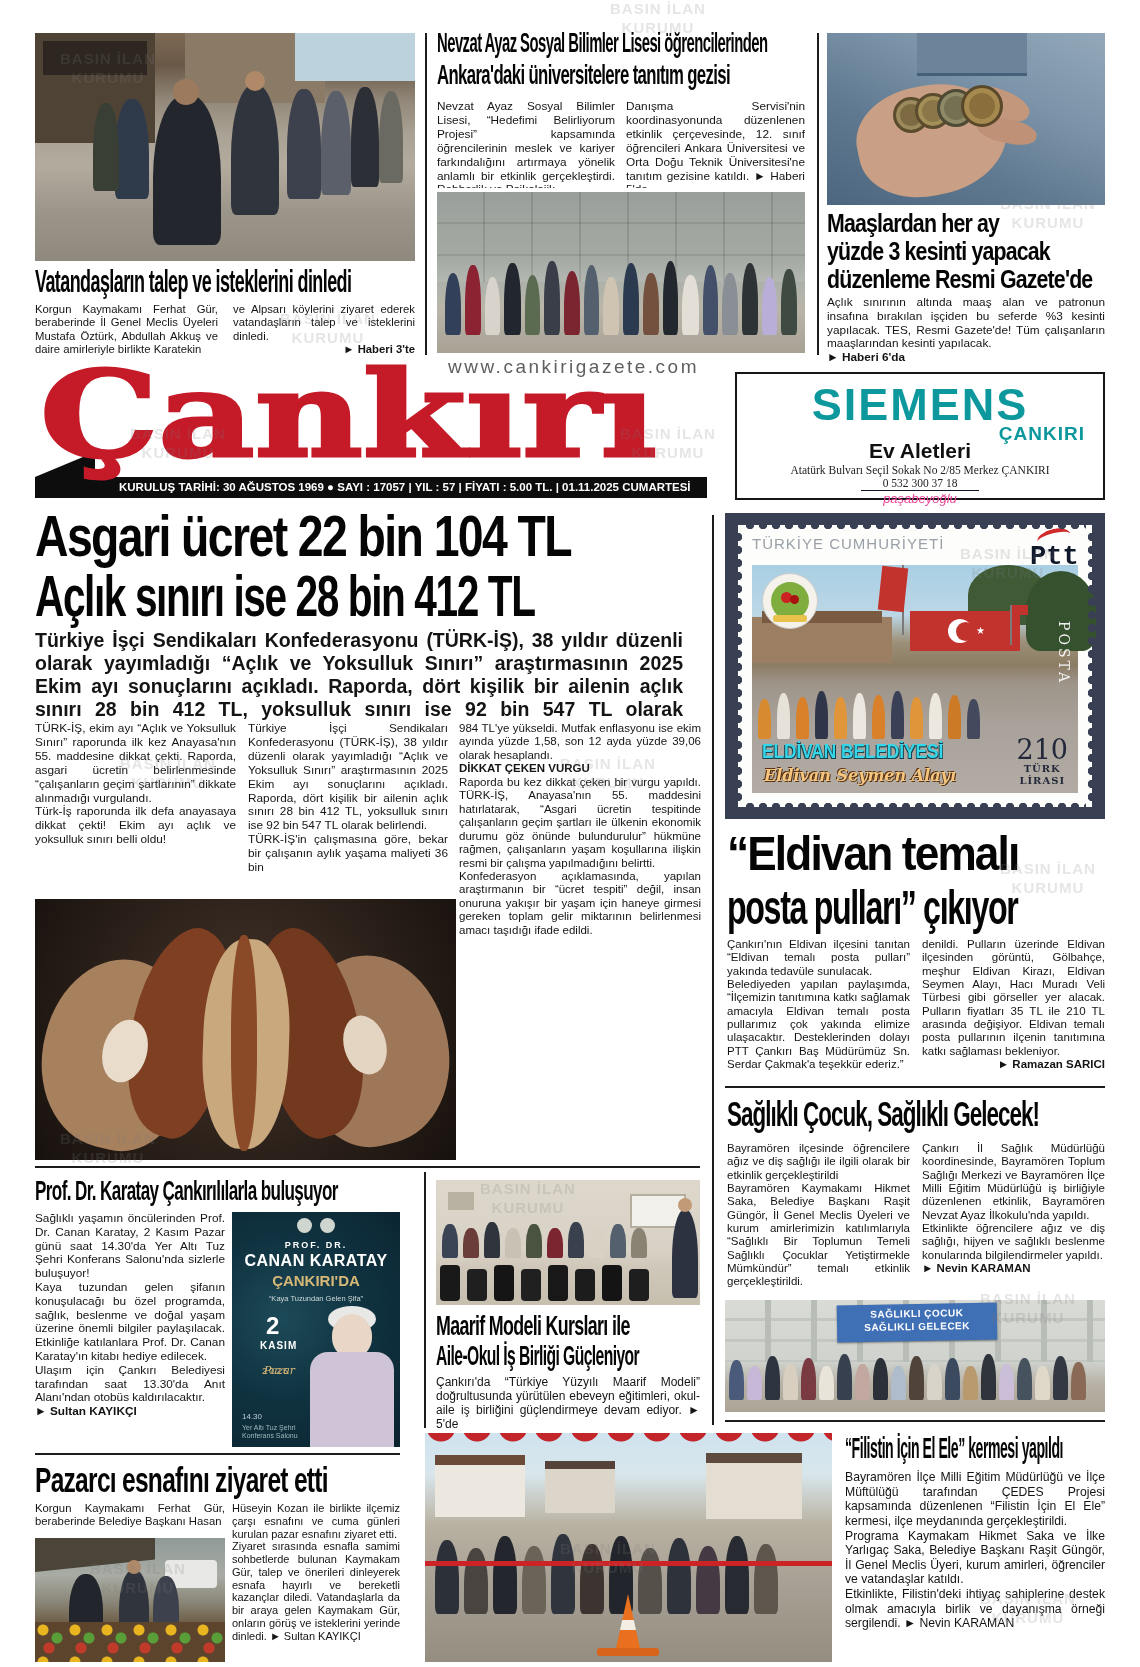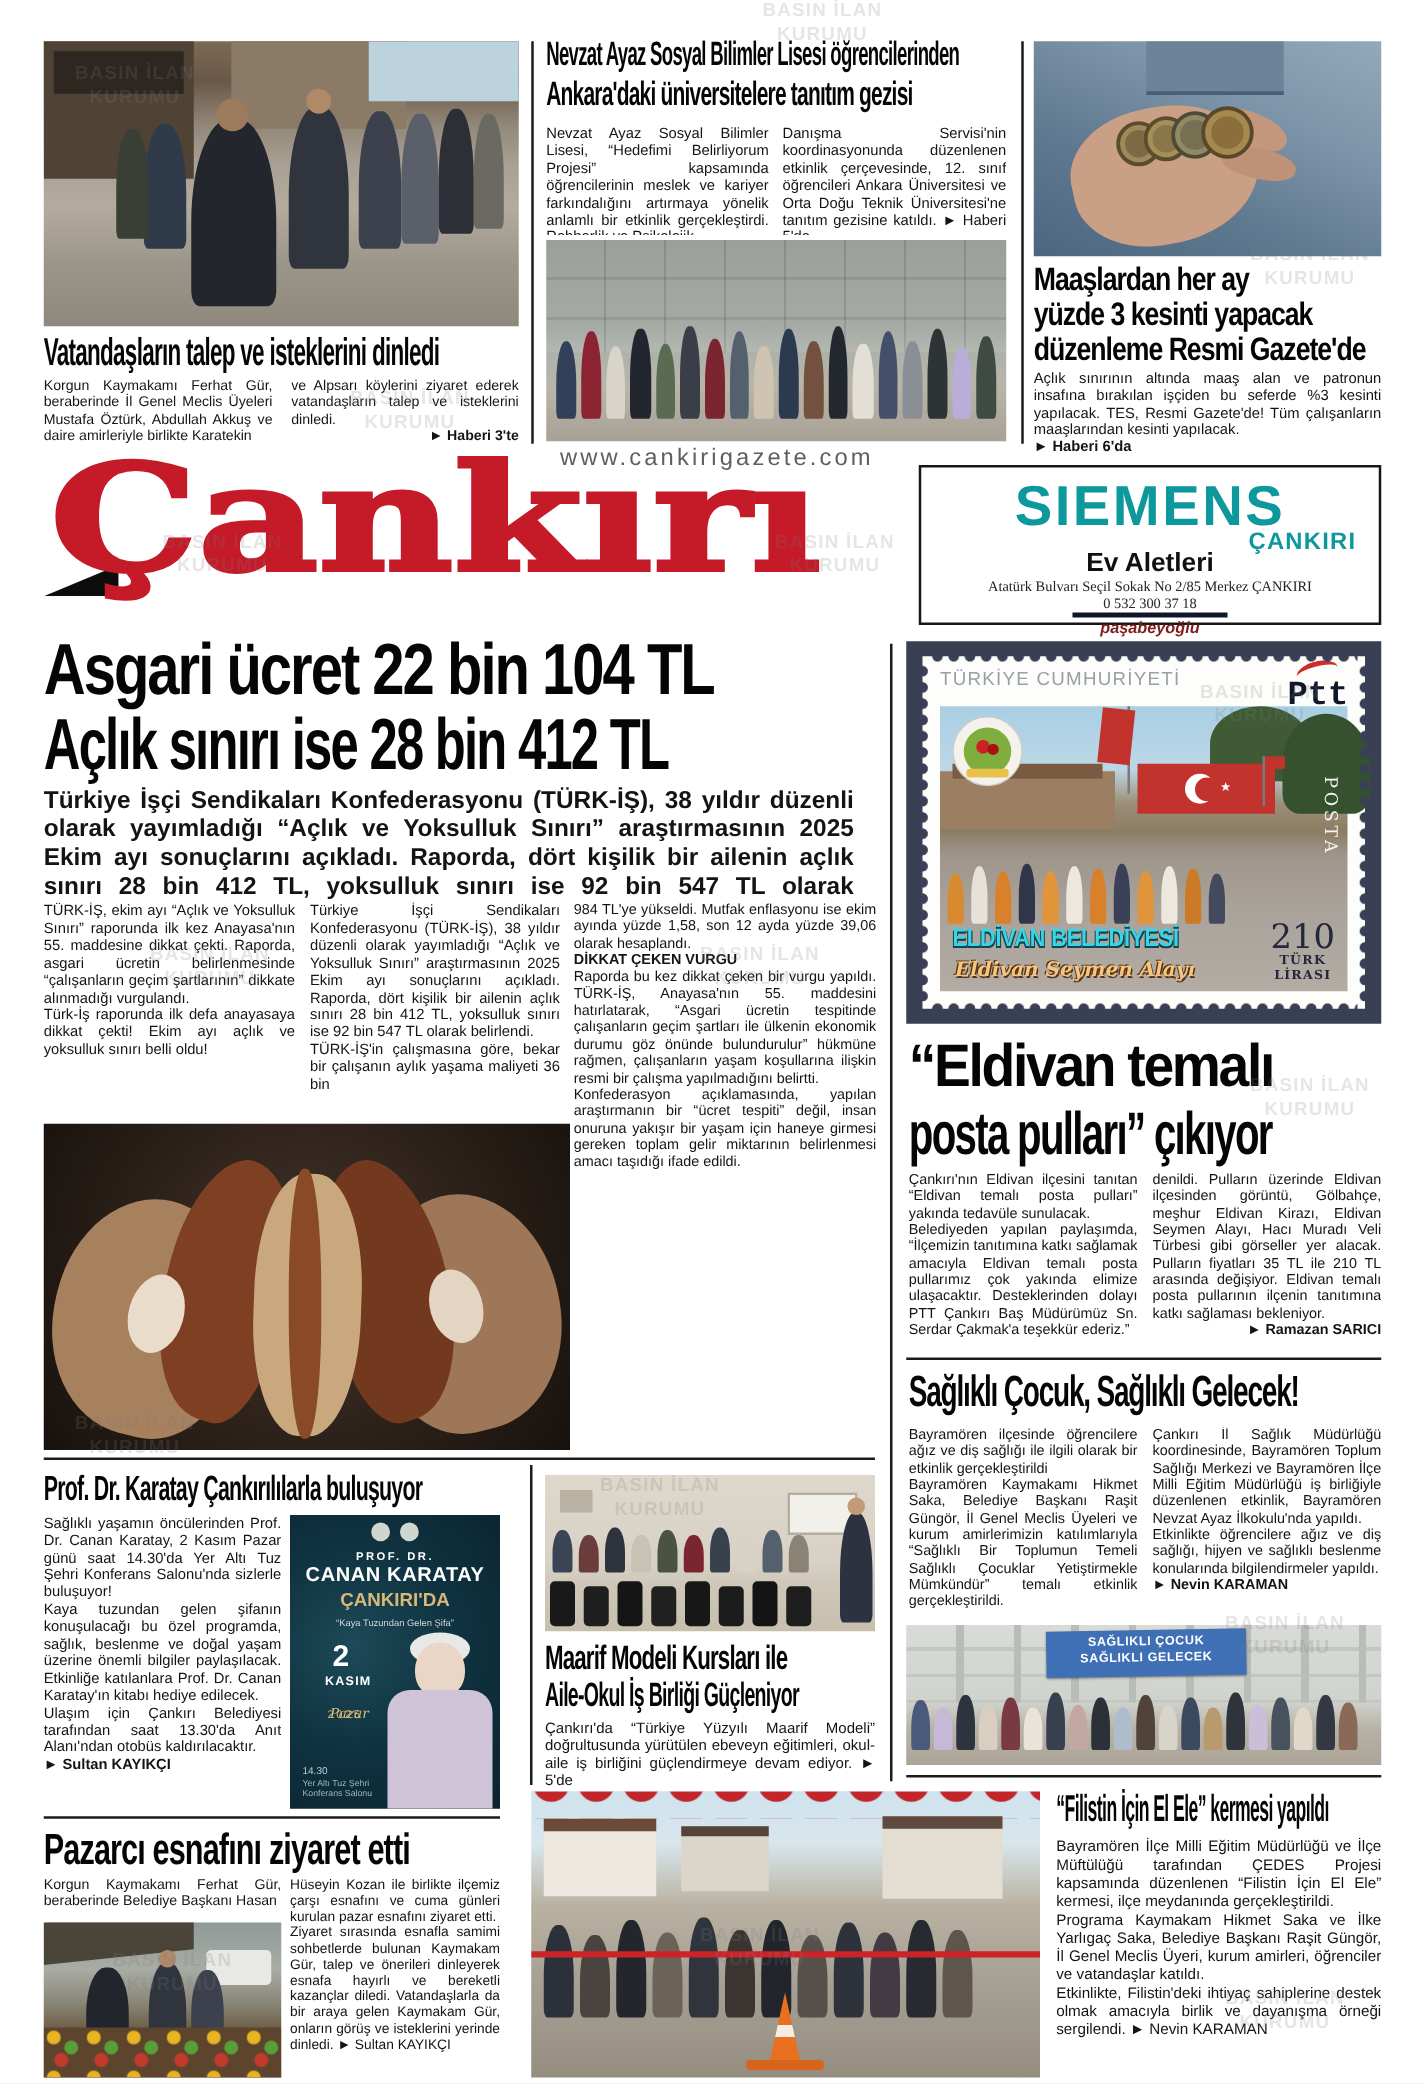--- a/index.html
+++ b/index.html
@@ -35,21 +35,21 @@
   #infobar div{color:#fff;font-size:11.5px;font-weight:bold;line-height:21px;padding-left:84px;white-space:nowrap;}
   #masthead-flag{position:absolute;left:35px;top:452px;width:60px;height:25px;background:#0d0d0d;
         clip-path:polygon(0 100%,100% 100%,100% 0);}
   
   #ad{position:absolute;left:735px;top:372px;width:370px;height:128px;border:2px solid #161616;
       box-sizing:border-box;text-align:center;background:#fff;}
   .ad-brand{font-size:45px;font-weight:800;color:#0d989d;letter-spacing:2px;line-height:1;margin-top:8px;}
   .ad-city{font-size:19px;font-weight:800;color:#0d989d;text-align:right;padding-right:18px;margin-top:-4px;letter-spacing:1px;}
   .ad-line{font-size:21px;font-weight:800;color:#101010;margin-top:-6px;}
   .ad-addr{font-family:"Liberation Serif","DejaVu Serif",serif;font-size:11.5px;color:#222;margin-top:1px;}
-  .ad-dealer{font-size:13px;font-weight:700;font-style:italic;color:#7f1d1d;border-top:4px solid #0f172a;
+  .ad-dealer{font-size:13px;font-weight:400;font-style:italic;color:#ec4899;border-top:1px solid #0f172a;
              display:inline-block;padding:0 22px;margin-top:1px;}
   
   #stamp{position:absolute;left:725px;top:513px;width:380px;height:306px;background:#3a4054;}
   #stamp-white{position:absolute;left:13px;top:12px;right:13px;bottom:12px;background:#fdfdfb;}
   .perf{position:absolute;z-index:3;}
   .perf-h{left:6px;right:6px;height:10px;background-image:radial-gradient(circle 4px at 6px 5px,#3a4054 4px,transparent 4.5px);background-size:13px 10px;}
   .perf-v{top:6px;bottom:6px;width:10px;background-image:radial-gradient(circle 4px at 5px 6px,#3a4054 4px,transparent 4.5px);background-size:10px 13px;}
   #stamp-country{position:absolute;left:14px;top:10px;font-size:15px;color:#9aa0a8;letter-spacing:1px;}
   #ptt{position:absolute;right:14px;top:4px;width:48px;text-align:center;}
   #ptt .swoosh{display:block;width:34px;height:14px;border-top:4px solid #d12a2a;border-radius:50%;transform:rotate(-14deg);margin:0 auto;}
@@ -189,20 +189,23 @@
   <div class="hl" style="left:827px;top:210px;font-size:26px;transform:scaleX(.82);">Maaşlardan her ay</div>
   <div class="hl" style="left:827px;top:238px;font-size:26px;transform:scaleX(.82);">yüzde 3 kesinti yapacak</div>
   <div class="hl" style="left:827px;top:266px;font-size:26px;transform:scaleX(.82);">düzenleme Resmi Gazete'de</div>
   <div class="bt" style="left:827px;top:296px;width:278px;height:72px;font-size:11.8px;line-height:1.17;">
     <p>Açlık sınırının altında maaş alan ve patronun insafına bırakılan işçiden bu seferde %3 kesinti yapılacak. TES, Resmi Gazete'de! Tüm çalışanların maaşlarından kesinti yapılacak.</p>
     <p class="by">► Haberi 6'da</p>
   </div>
 
   <div id="website">www.cankirigazete.com</div>
   <div id="masthead-flag"></div>
+  <div id="infobar">
+    <div>KURULUŞ TARİHİ: 30 AĞUSTOS 1969   ●   SAYI : 17057 | YIL : 57 | FİYATI : 5.00 TL. | 01.11.2025 CUMARTESİ</div>
+  </div>
   <div id="logo">Çankırı</div>
 
   <div id="ad">
     <div class="ad-brand">SIEMENS</div>
     <div class="ad-city">ÇANKIRI</div>
     <div class="ad-line">Ev Aletleri</div>
     <div class="ad-addr">Atatürk Bulvarı Seçil Sokak No 2/85 Merkez ÇANKIRI</div>
     <div class="ad-addr">0 532 300 37 18</div>
     <div class="ad-dealer">paşabeyoğlu</div>
   </div>

